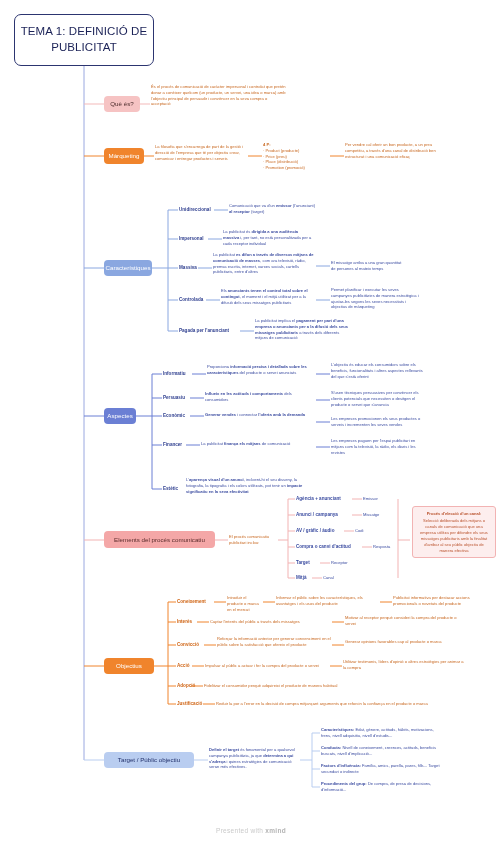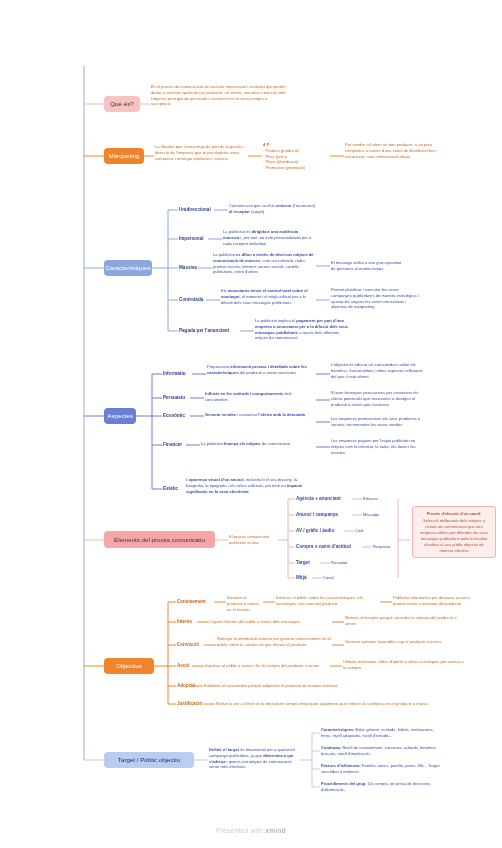--- a/index.html
+++ b/index.html
@@ -158,20 +158,23 @@
     <path d="M84,760 L104,760" stroke="#b9cdf0" stroke-width="1" fill="none"></path>
     <path d="M194,760 L208,760" stroke="#b9cdf0" stroke-width="1" fill="none"></path>
     <path d="M300,760 L312,760" stroke="#b9cdf0" stroke-width="1" fill="none"></path>
     <path d="M312,733 L312,787" stroke="#b9cdf0" stroke-width="1" fill="none"></path>
     <path d="M312,733 L320,733" stroke="#b9cdf0" stroke-width="1" fill="none"></path>
     <path d="M312,751 L320,751" stroke="#b9cdf0" stroke-width="1" fill="none"></path>
     <path d="M312,769 L320,769" stroke="#b9cdf0" stroke-width="1" fill="none"></path>
     <path d="M312,787 L320,787" stroke="#b9cdf0" stroke-width="1" fill="none"></path>
   </svg>
 
+  <div class="node root">
+    <span>TEMA 1: DEFINICIÓ DE PUBLICITAT</span>
+  </div>
 
   <div class="node pill pink" style="left:104px;top:96px;width:36px;height:16px;">
     <span>Què és?</span>
   </div>
   <div class="node txt o" style="left:151px;top:84px;width:135px;">És el procés de comunicació de caràcter impersonal i controlat que pretén donar a conèixer quelcom (un producte, un servei, una idea o marca) amb l'objectiu principal de persuadir i convèncer en la seva compra o acceptació</div>
 
   <div class="node pill orange" style="left:104px;top:148px;width:40px;height:16px;">
     <span>Màrqueting</span>
   </div>
   <div class="node txt o" style="left:155px;top:144px;width:92px;">La filosofia que s'encarrega de part de la gestió i direcció de l'empresa que té per objectiu crear, comunicar i entregar productes i serveis</div>

